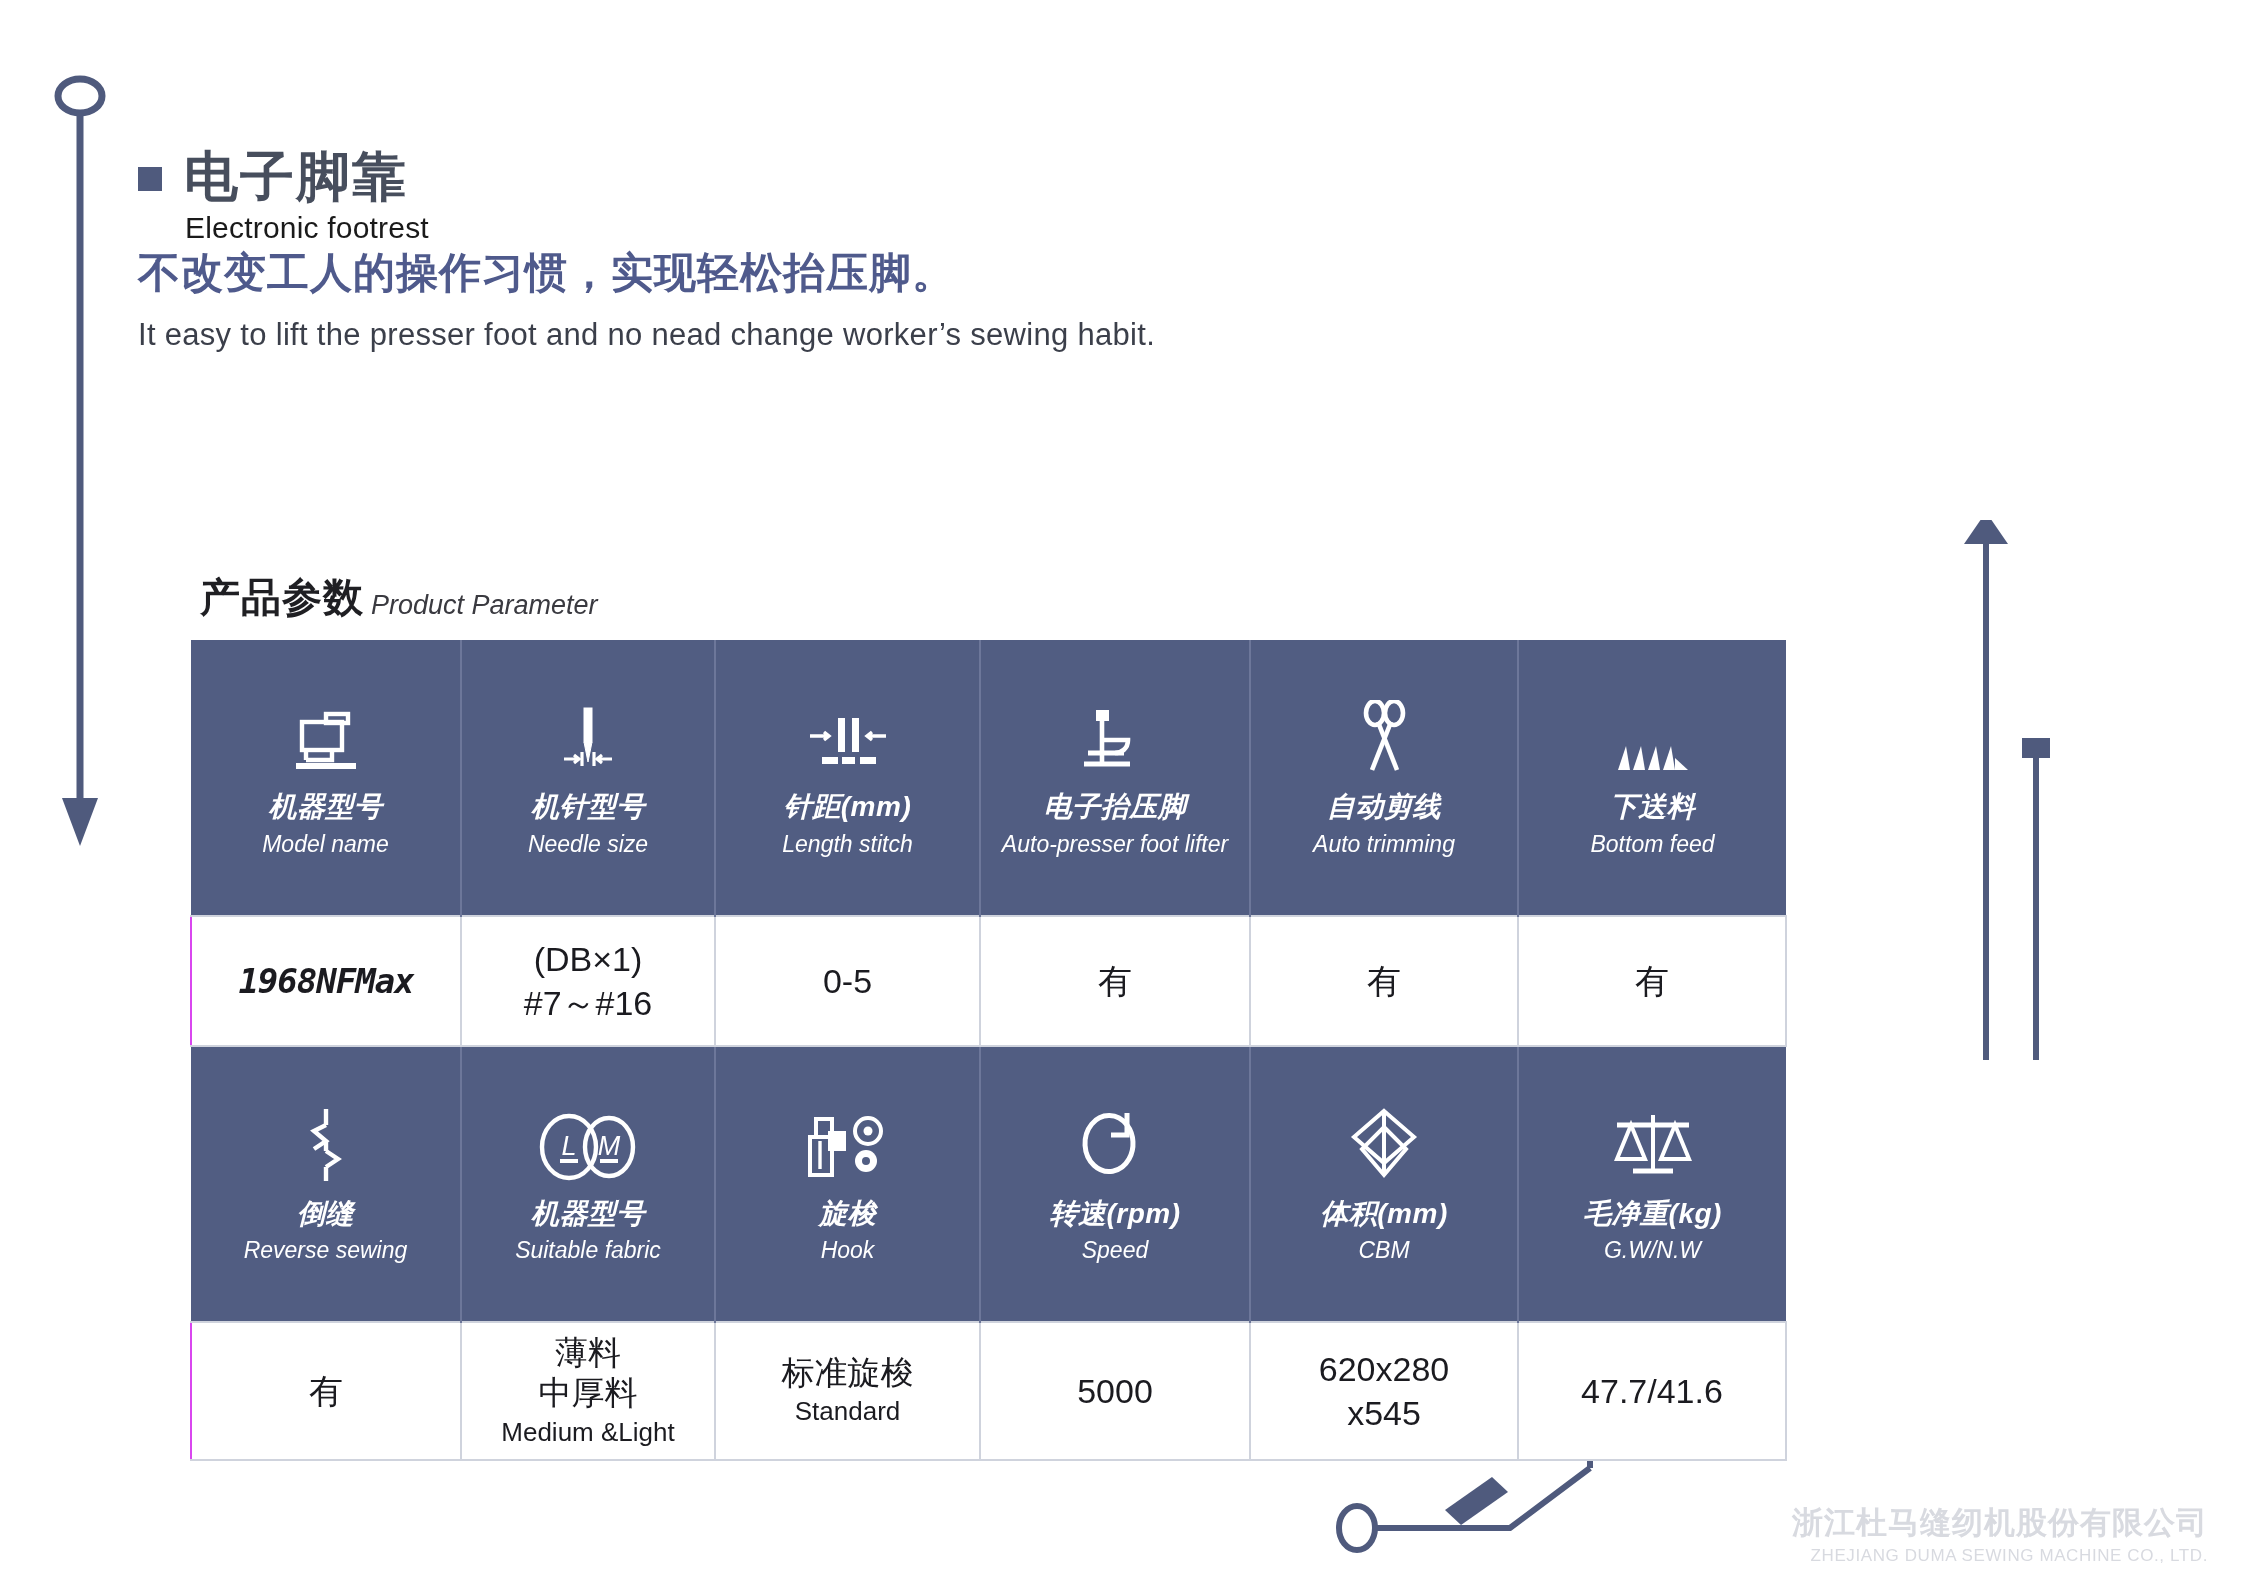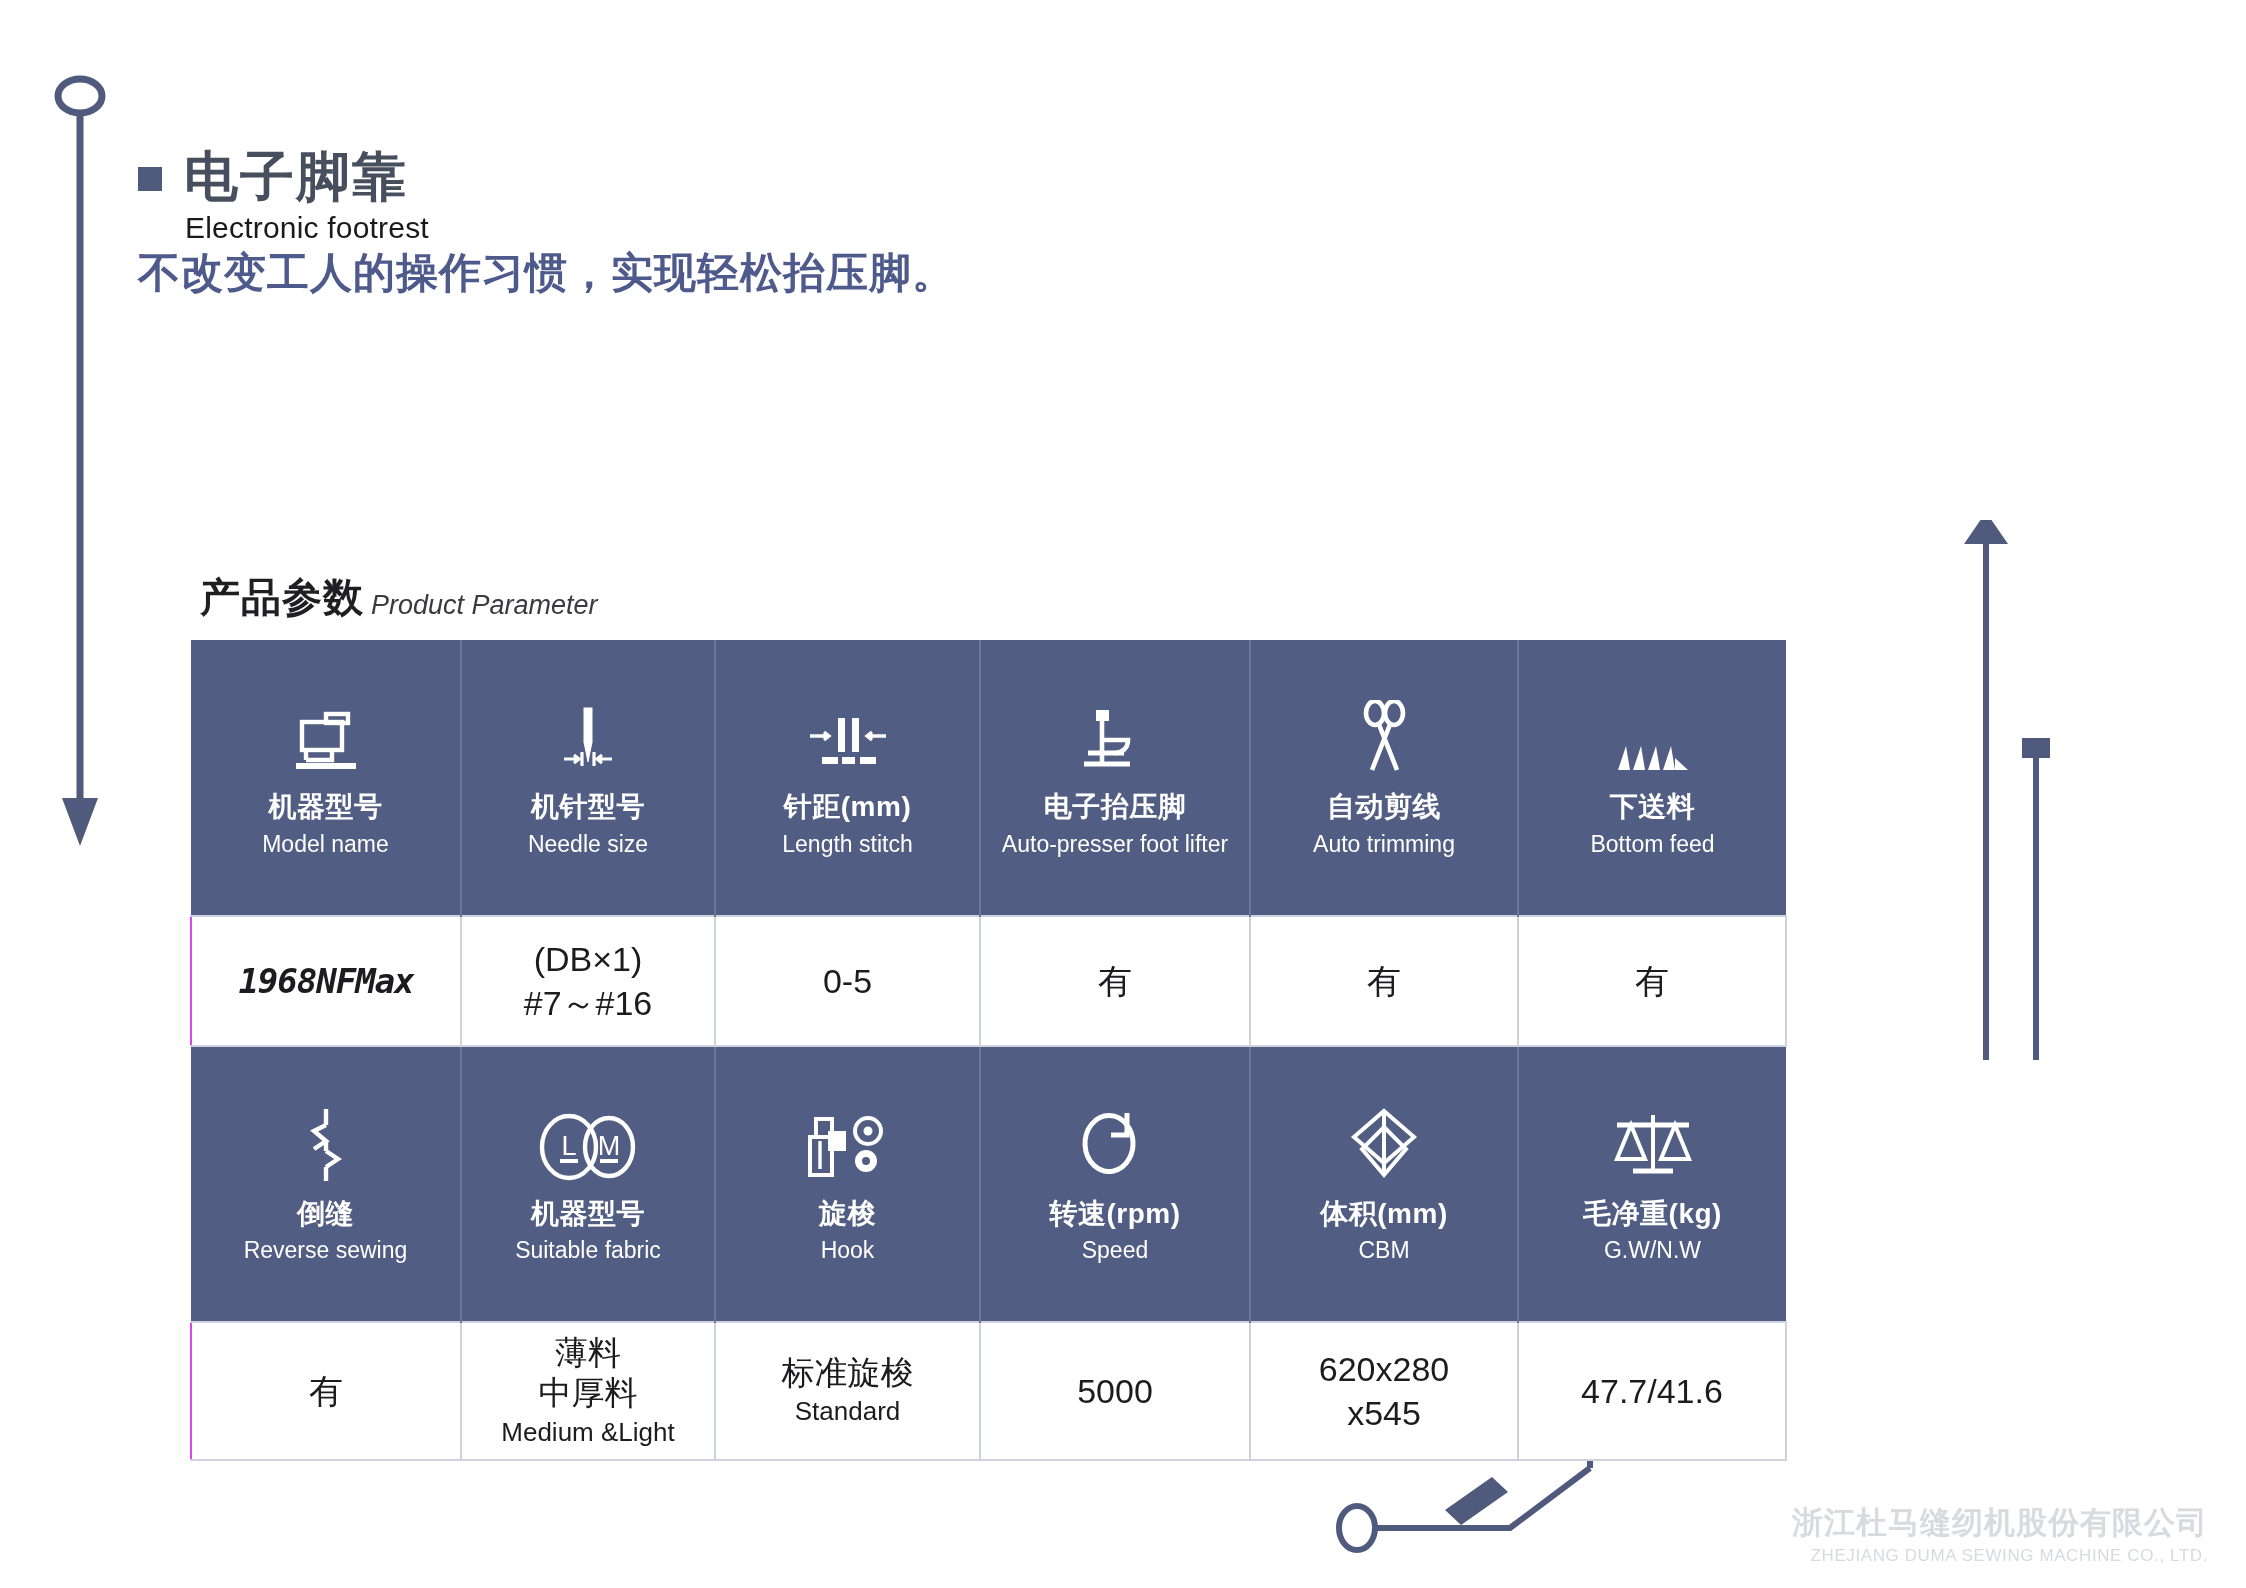--- a/index.html
+++ b/index.html
@@ -69,20 +69,21 @@
     vertical-align:middle;
     text-align:center;
   }
 
   tr.hdr td {
     background:#515d82;
     color:#ffffff;
     border-right:2px solid #6d779a;
     padding:16px 4px 14px;
     height:276px;
+    font-style:italic;
   }
   tr.hdr td:last-child { border-right:none; }
 
   .ico { height:78px; display:flex; align-items:flex-end; justify-content:center; margin-bottom:14px; }
   .h-cn { font-size:28px; font-weight:bold; line-height:1.2; letter-spacing:0.5px; }
   .h-en { font-size:23px; line-height:1.25; margin-top:6px; font-weight:normal; }
 
   tr.data td {
     background:#ffffff;
     color:#1b1b20;
@@ -137,20 +138,21 @@
   <line x1="770" y1="108" x2="770" y2="-10" stroke="#4f5a7d" stroke-width="6"></line>
 </svg>
 
 <div class="head-wrap">
   <div class="title-row">
     <div class="title-bullet"></div>
     <div class="title-cn">电子脚靠</div>
   </div>
   <div class="title-en">Electronic footrest</div>
   <div class="sub-cn">不改变工人的操作习惯，实现轻松抬压脚。</div>
+  <div class="sub-en">It easy to lift the presser foot and no nead change worker’s sewing habit.</div>
 </div>
 
 <div class="param-label">
   <span class="param-cn">产品参数</span>
   <span class="param-en">Product Parameter</span>
 </div>
 
 <table class="spec-table">
   <colgroup>
     <col class="c0">

